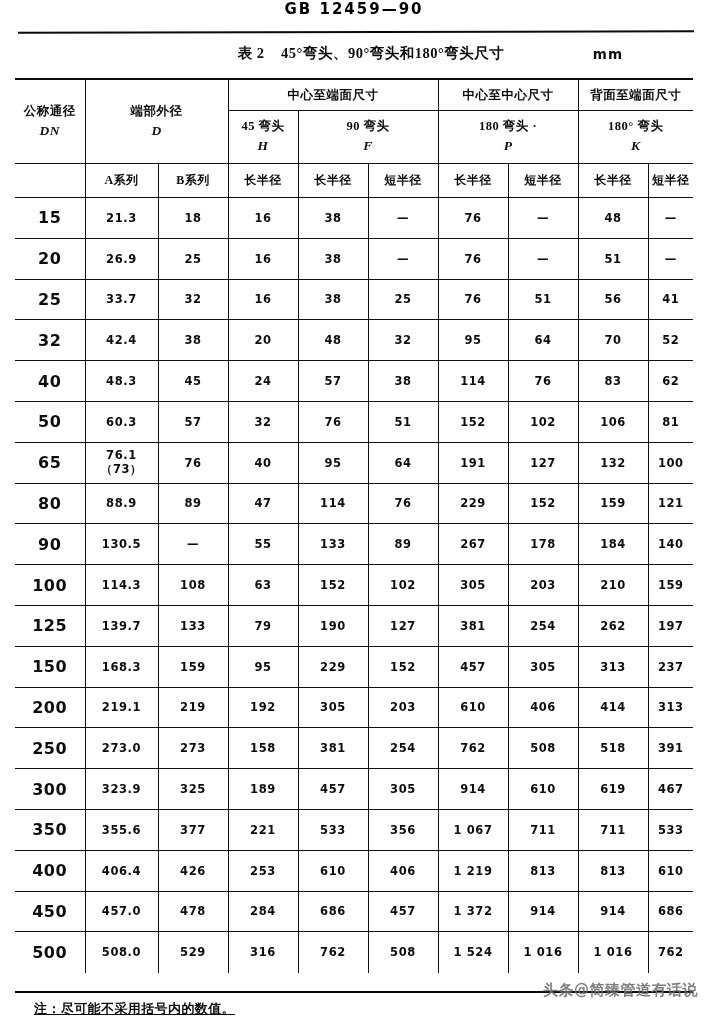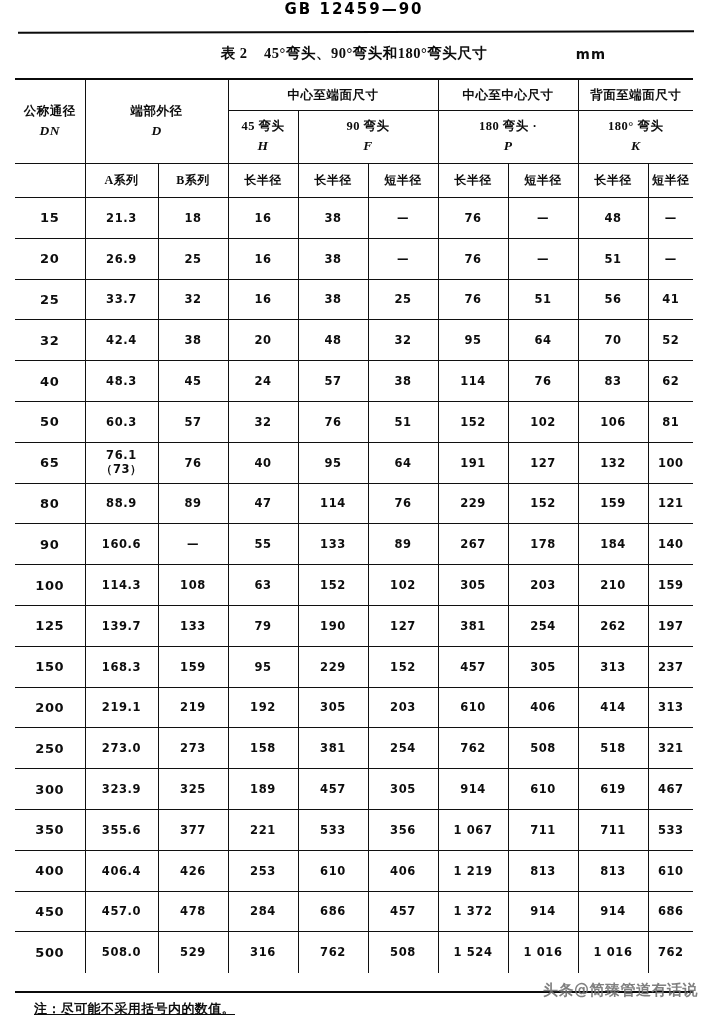--- a/index.html
+++ b/index.html
@@ -39,21 +39,21 @@
     top: 31px;
     width: 676px;
     height: 0;
     border-top: 2.6px solid #0b0b0b;
     transform: rotate(-0.12deg);
   }
 
   
   #table-caption-row {
     position: absolute;
-    left: 0;
+    left: 17px;
     top: 44px;
     width: 622px;
     height: 26px;
   }
   #table-title {
     position: absolute;
     left: 0;
     top: 0;
     width: 708px;
     text-align: center;
@@ -130,21 +130,21 @@
   .h-series { height: 33px; }
 
   
   tbody tr { height: 40.8px; }
   tbody td {
     font-family: "DejaVu Sans", sans-serif;
     font-size: 11.5px;
     font-weight: 700;
     letter-spacing: 0.6px;
   }
-  td.dn { font-size: 13px; }
+  td.dn { font-size: 16px; }
 
   
   tbody tr > td { border-top-width: 1.6px; }
   thead tr.series-row > th { border-bottom-width: 1.6px; }
 
   
   #footnote {
     position: absolute;
     left: 34px;
     top: 1000px;
@@ -336,21 +336,21 @@
           <td>47</td>
           <td>114</td>
           <td>76</td>
           <td>229</td>
           <td>152</td>
           <td>159</td>
           <td>121</td>
         </tr>
         <tr>
           <td class="dn">90</td>
-          <td>160.6</td>
+          <td>130.5</td>
           <td>—</td>
           <td>55</td>
           <td>133</td>
           <td>89</td>
           <td>267</td>
           <td>178</td>
           <td>184</td>
           <td>140</td>
         </tr>
         <tr>
@@ -404,21 +404,21 @@
         <tr>
           <td class="dn">250</td>
           <td>273.0</td>
           <td>273</td>
           <td>158</td>
           <td>381</td>
           <td>254</td>
           <td>762</td>
           <td>508</td>
           <td>518</td>
-          <td>321</td>
+          <td>391</td>
         </tr>
         <tr>
           <td class="dn">300</td>
           <td>323.9</td>
           <td>325</td>
           <td>189</td>
           <td>457</td>
           <td>305</td>
           <td>914</td>
           <td>610</td>

